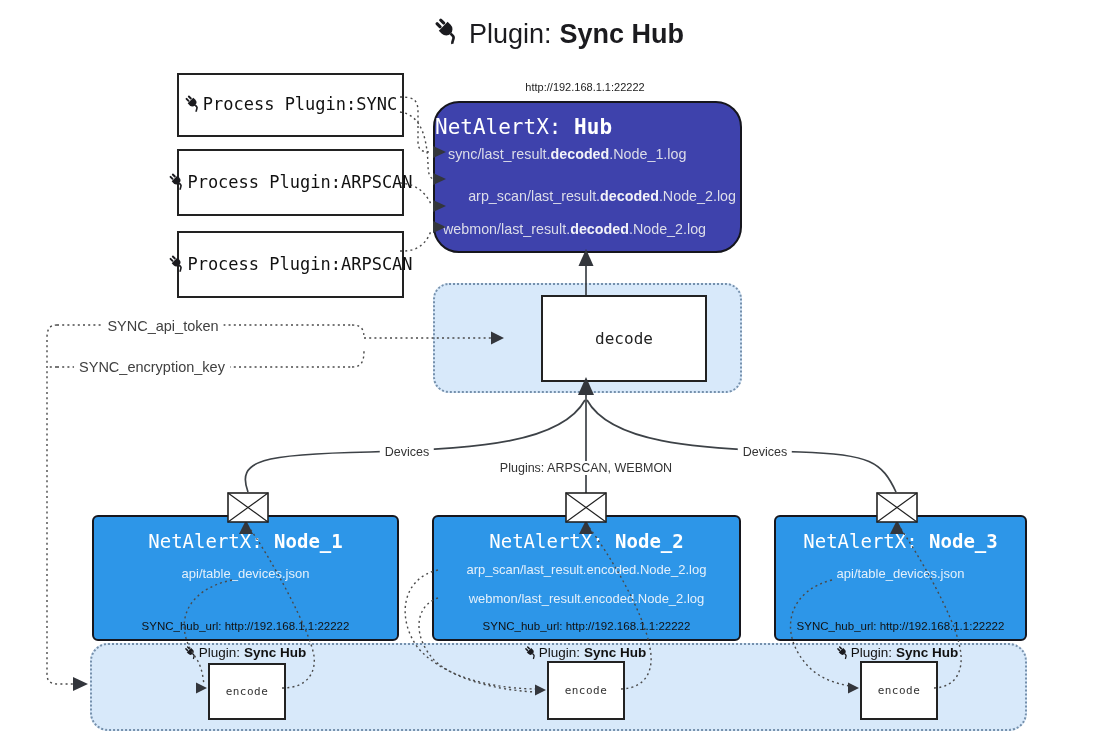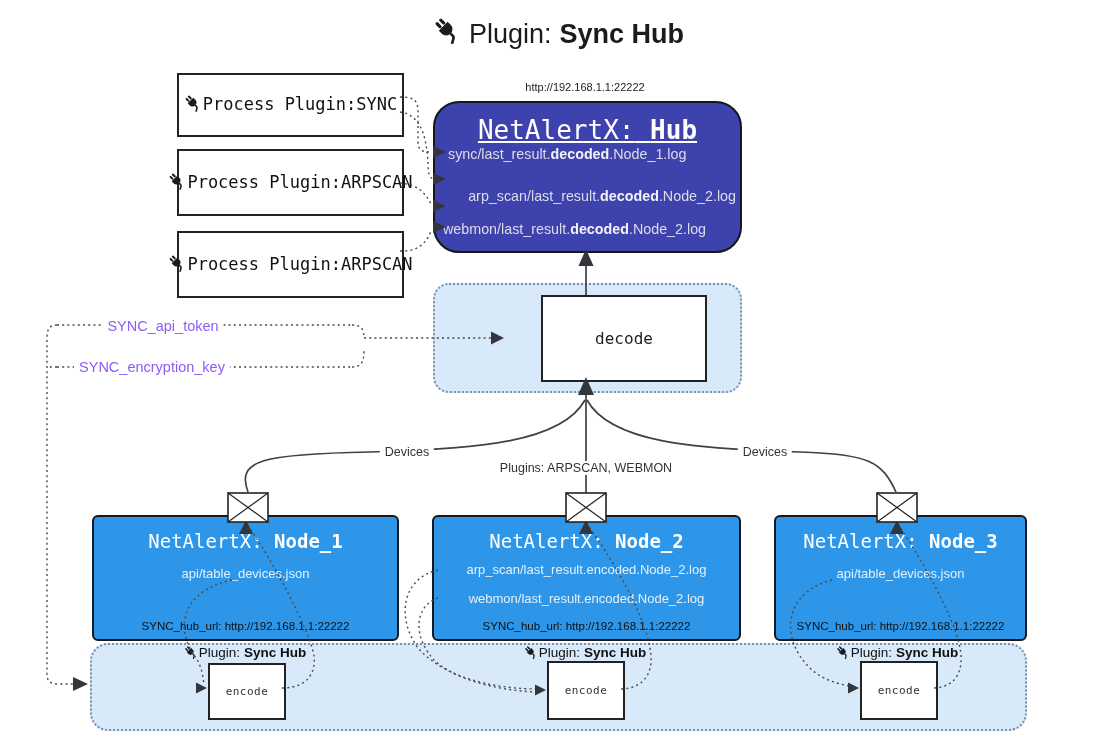--- a/index.html
+++ b/index.html
@@ -18,31 +18,31 @@
   .title .pref{margin-left:6px;margin-right:8px;}
   
   .ppbox{left:177px;width:223px;background:#fff;border:2px solid #222;z-index:2;
          display:flex;flex-direction:row;align-items:center;justify-content:center;
          font-size:17px;color:#111;line-height:1.5;}
   .ppbox .row{white-space:nowrap;}
   
   .huburl{left:435px;width:300px;top:81px;text-align:center;font-size:11px;color:#222;z-index:2;}
   .hub{left:433px;top:101px;width:305px;height:148px;background:var(--c-hub);
        border:2px solid #16161d;border-radius:26px;z-index:2;}
-  .hub-title{top:12px;left:0;width:100%;text-align:center;color:#fff;font-size:26px;text-decoration:underline;}
+  .hub-title{top:12px;left:0;width:100%;color:#fff;font-size:21px;}
   .hub-title .bold{font-weight:bold;}
   .hublog{left:13px;right:4px;height:18px;line-height:18px;font-size:14.3px;color:#dcdde9;white-space:nowrap;}
   .hublog b{color:#f2f2f8;}
   
   .panel{background:var(--c-panel);border:2px dotted var(--c-panel_border);z-index:1;}
   .decode-panel{left:433px;top:283px;width:305px;height:106px;border-radius:16px;}
   .decode-box{left:505px;top:295px;width:162px;height:83px;background:#fff;border:2px solid #222;
               display:flex;align-items:center;justify-content:center;font-size:16px;color:#222;z-index:2;margin-left:36px;}
   
-  .setlbl{background:#fff;padding:0 5px;font-size:14.5px;color:#8b5cf6;z-index:4;transform:translate(-50%,-50%);white-space:nowrap;}
+  .setlbl{background:#fff;padding:0 5px;font-size:14.5px;color:#404040;z-index:4;transform:translate(-50%,-50%);white-space:nowrap;}
   
   .edgelbl{background:#fff;padding:0 5px;font-size:12.5px;color:#333;z-index:4;transform:translate(-50%,-50%);white-space:nowrap;}
   
   .node{background:var(--c-node);border:2px solid #16161d;border-radius:6px;top:515px;height:122px;z-index:2;}
   .node-title{top:13px;left:0;width:100%;text-align:center;color:#fff;font-size:19px;white-space:nowrap;}
   .node-title .bold{font-weight:bold;}
   .nodeline{left:0;width:100%;height:18px;line-height:18px;text-align:center;font-size:13px;color:#e4f0fb;white-space:nowrap;}
   .node-footer{left:0;width:100%;bottom:7px;text-align:center;font-size:11.5px;color:#111;white-space:nowrap;}
   
   .strip{left:90px;top:643px;width:933px;height:84px;border-radius:18px;}

